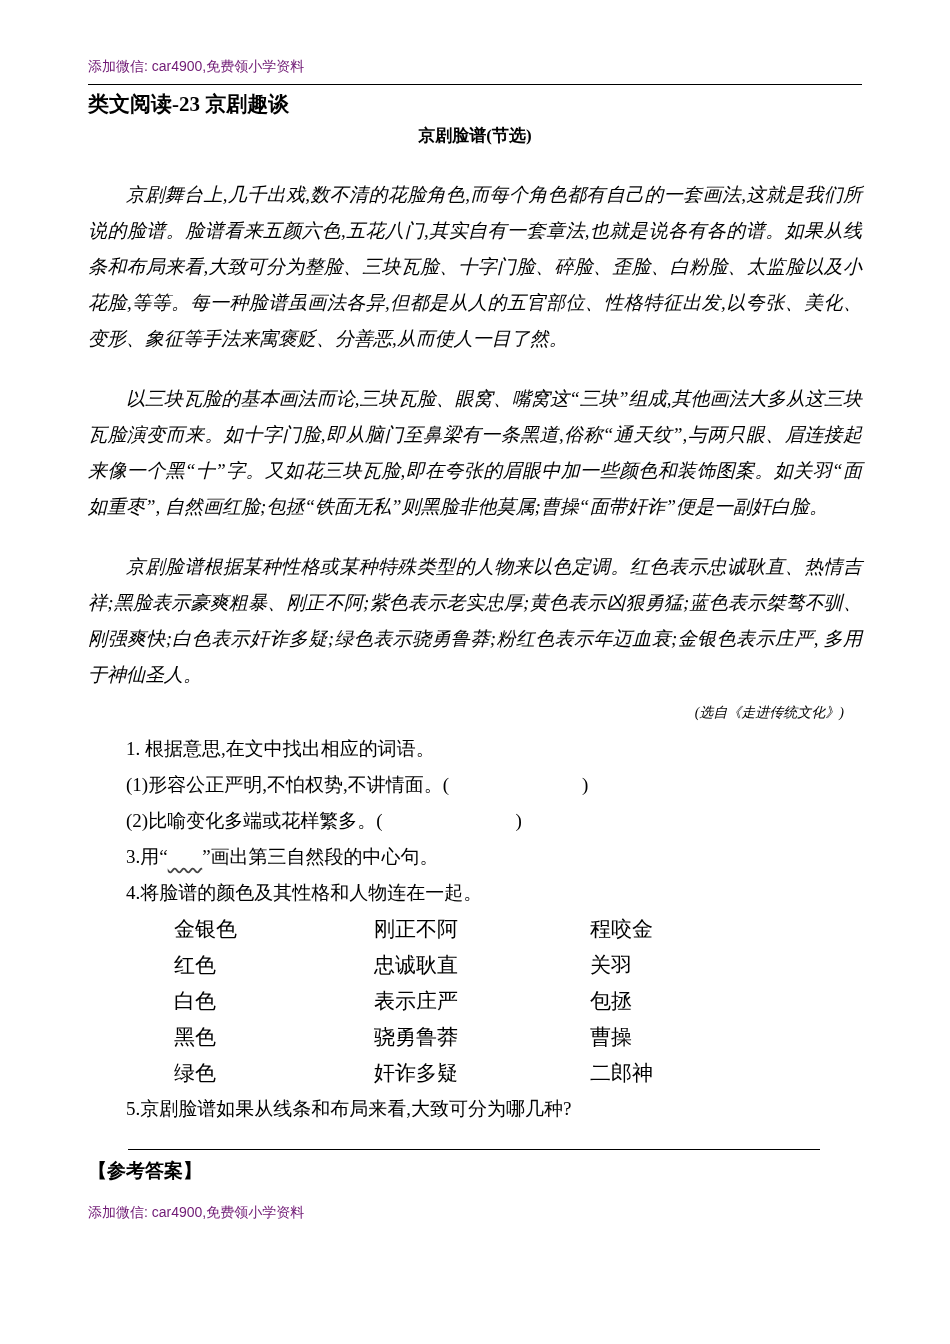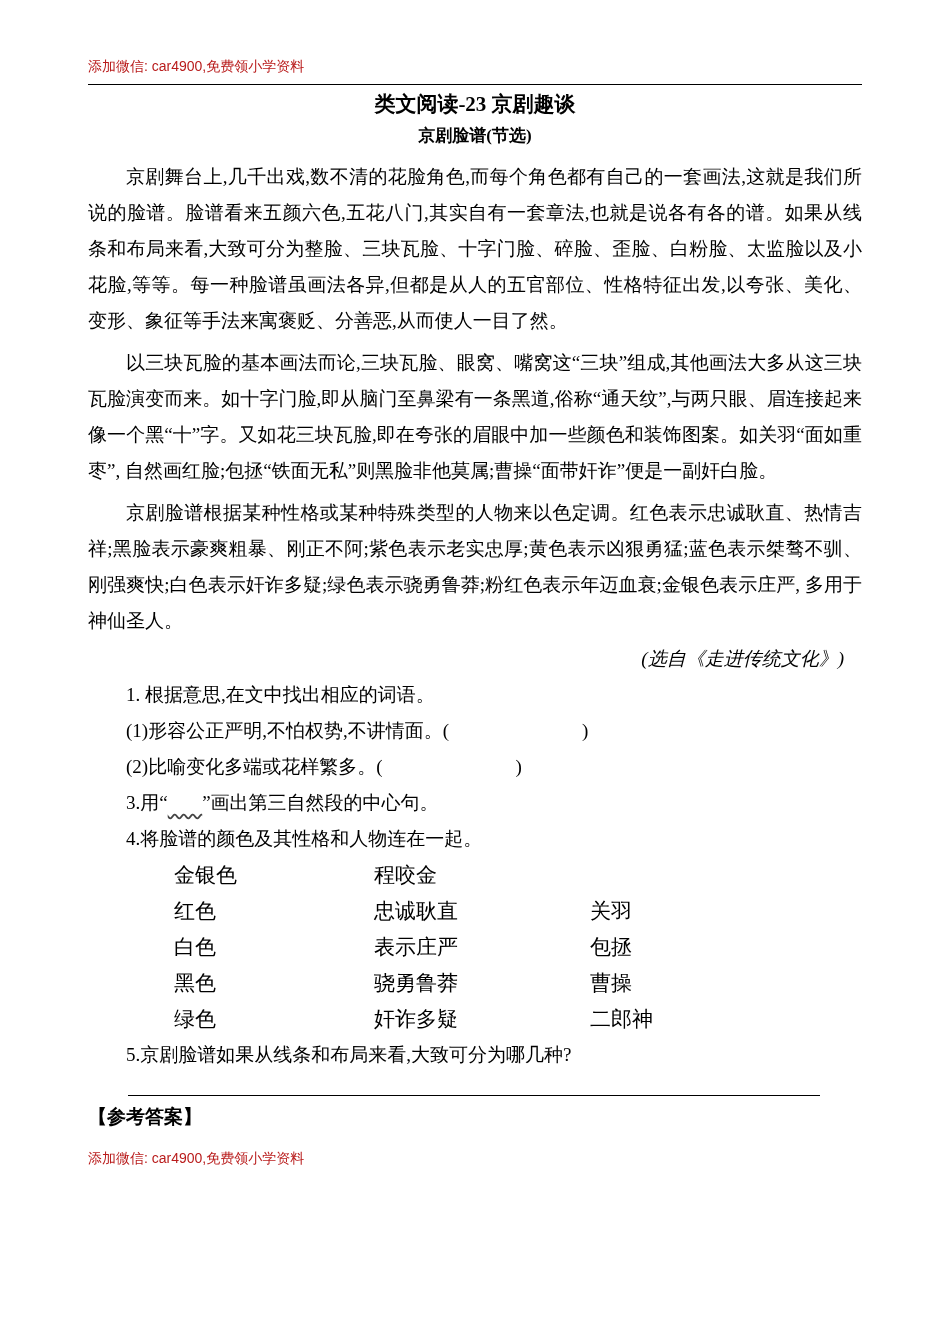--- a/index.html
+++ b/index.html
@@ -10,52 +10,52 @@
     height: 1344px;
     margin: 0 auto;
     background: #ffffff;
     padding: 56px 88px 0 88px;
     font-family: "Liberation Serif", "DejaVu Serif", serif;
     color: #000000;
     overflow: hidden;
   }
   .watermark {
     font-size: 14px;
-    color: #b91c1c;
+    color: #701a75;
     font-family: "Liberation Sans", "DejaVu Sans", sans-serif;
     line-height: 20px;
   }
   .rule { border: none; height: 0; }
   .top-rule {
     border-top: 1.5px solid #000000;
     margin: 8px 0 4px 0;
     width: 100%;
   }
   .title {
-    text-align: center;
     font-size: 21px;
     font-weight: bold;
     line-height: 30px;
     margin-top: 4px;
   }
   .subtitle {
     text-align: center;
     font-size: 17px;
     font-weight: bold;
     line-height: 34px;
   }
   .para {
     font-size: 19px;
     line-height: 36px;
     text-align: justify;
     text-indent: 2em;
-    margin-top: 6px;
+    margin-top: 24px;
+    font-style: italic;
   }
   .source {
-    font-size: 19px;
+    font-size: 14px;
     line-height: 36px;
     text-align: right;
     padding-right: 18px;
     font-style: italic;
     margin-top: 2px;
   }
   .q {
     font-size: 19px;
     line-height: 36px;
     text-align: justify;
@@ -112,20 +112,21 @@
     <p class="q">(2)比喻变化多端或花样繁多。(　　　　　　　)</p>
 
 
     <p class="q"><span>3.用“</span><span class="wavy-blank">&nbsp;&nbsp;&nbsp;&nbsp;&nbsp;&nbsp;</span><span>”画出第三自然段的中心句。</span></p>
 
     <p class="q">4.将脸谱的颜色及其性格和人物连在一起。</p>
 
     <div class="match-table">
       <div class="match-row">
         <span>金银色</span>
+        <span>刚正不阿</span>
         <span>程咬金</span>
       </div>
       <div class="match-row">
         <span>红色</span>
         <span>忠诚耿直</span>
         <span>关羽</span>
       </div>
       <div class="match-row">
         <span>白色</span>
         <span>表示庄严</span>

